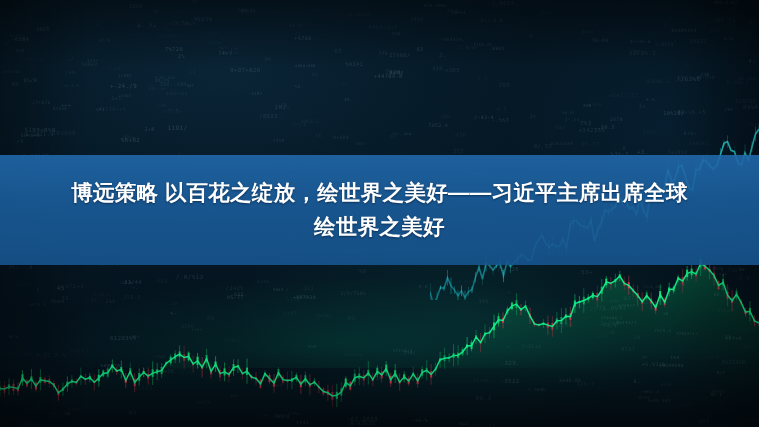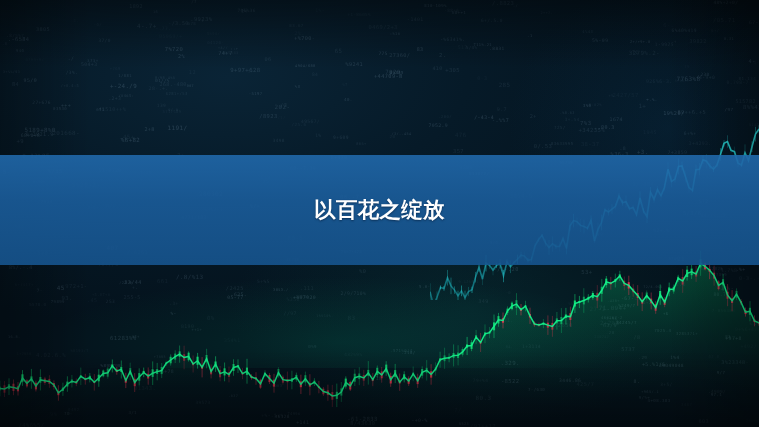--- a/index.html
+++ b/index.html
@@ -932,17 +932,18 @@
           <rect x="757.9" y="87.0" width="2.1" height="1.7" fill="#e8384f" fill-opacity="0.84"></rect>
         </g>
       <path id="line-path" fill="none" stroke="#14f08a" stroke-width="1.5" stroke-opacity="0.95" d="M0.0,153.5L4.5,154.0L9.0,151.7L13.5,152.4L18.0,153.8L22.5,143.0L26.9,148.3L31.4,143.9L35.9,151.1L40.4,144.9L44.9,145.8L49.4,146.5L53.9,150.0L58.4,157.9L62.9,154.3L67.4,149.0L71.9,146.2L76.3,147.4L80.8,141.3L85.3,144.2L89.8,142.7L94.3,147.3L98.8,143.0L103.3,138.5L107.8,137.7L112.3,130.9L116.8,135.9L121.3,134.5L125.8,145.5L130.2,136.4L134.7,147.5L139.2,141.9L143.7,137.4L148.2,141.1L152.7,138.2L157.2,136.6L161.7,135.5L166.2,128.3L170.7,125.0L175.2,121.6L179.6,119.1L184.1,122.5L188.6,121.4L193.1,129.0L197.6,125.7L202.1,132.2L206.6,123.6L211.1,136.5L215.6,129.1L220.1,138.6L224.6,136.9L229.0,139.5L233.5,132.5L238.0,131.2L242.5,138.6L247.0,136.3L251.5,142.0L256.0,143.5L260.5,148.8L265.0,138.7L269.5,143.6L274.0,148.2L278.4,137.6L282.9,144.7L287.4,145.6L291.9,145.0L296.4,142.2L300.9,149.3L305.4,143.8L309.9,149.8L314.4,147.1L318.9,152.1L323.4,156.5L327.9,157.8L332.3,160.9L336.8,160.3L341.3,157.0L345.8,147.5L350.3,150.8L354.8,142.7L359.3,141.2L363.8,142.9L368.3,137.9L372.8,144.6L377.3,136.5L381.7,139.9L386.2,133.5L390.7,144.7L395.2,138.5L399.7,147.2L404.2,141.8L408.7,146.1L413.2,138.9L417.7,145.8L422.2,137.4L426.7,135.3L431.1,139.4L435.6,134.0L440.1,124.7L444.6,123.3L449.1,122.8L453.6,120.4L458.1,120.3L462.6,116.9L467.1,111.0L471.6,110.6L476.1,102.0L480.6,107.5L485.0,98.8L489.5,97.6L494.0,91.3L498.5,84.8L503.0,85.5L507.5,75.8L512.0,70.9L516.5,69.1L521.0,74.7L525.5,71.1L530.0,80.8L534.4,88.9L538.9,89.9L543.4,88.6L547.9,90.1L552.4,91.4L556.9,85.8L561.4,85.6L565.9,81.2L570.4,81.6L574.9,68.5L579.4,67.0L583.8,65.5L588.3,63.3L592.8,60.4L597.3,61.7L601.8,55.3L606.3,46.9L610.8,48.3L615.3,45.6L619.8,40.9L624.3,48.4L628.8,50.4L633.2,55.5L637.7,60.4L642.2,66.7L646.7,60.5L651.2,65.9L655.7,72.5L660.2,59.6L664.7,67.2L669.2,54.4L673.7,54.1L678.2,43.4L682.7,45.9L687.1,38.3L691.6,36.9L696.1,38.9L700.6,28.3L705.1,31.3L709.6,35.3L714.1,40.6L718.6,50.3L723.1,47.3L727.6,60.2L732.1,65.7L736.5,59.2L741.0,67.1L745.5,77.1L750.0,76.3L754.5,85.9L759.0,87.9"></path>
     </svg>
   </div>
 
   <div class="vignette"></div>
 
   <div class="banner">
     <div class="banner-inner">
-      <span class="headline-line">以百花之绽放</span>
+      <span class="headline-line">博远策略 以百花之绽放，绘世界之美好——习近平主席出席全球</span>
+      <span class="headline-line">绘世界之美好</span>
     </div>
   </div>
 
 </div>
 
 </body></html>

